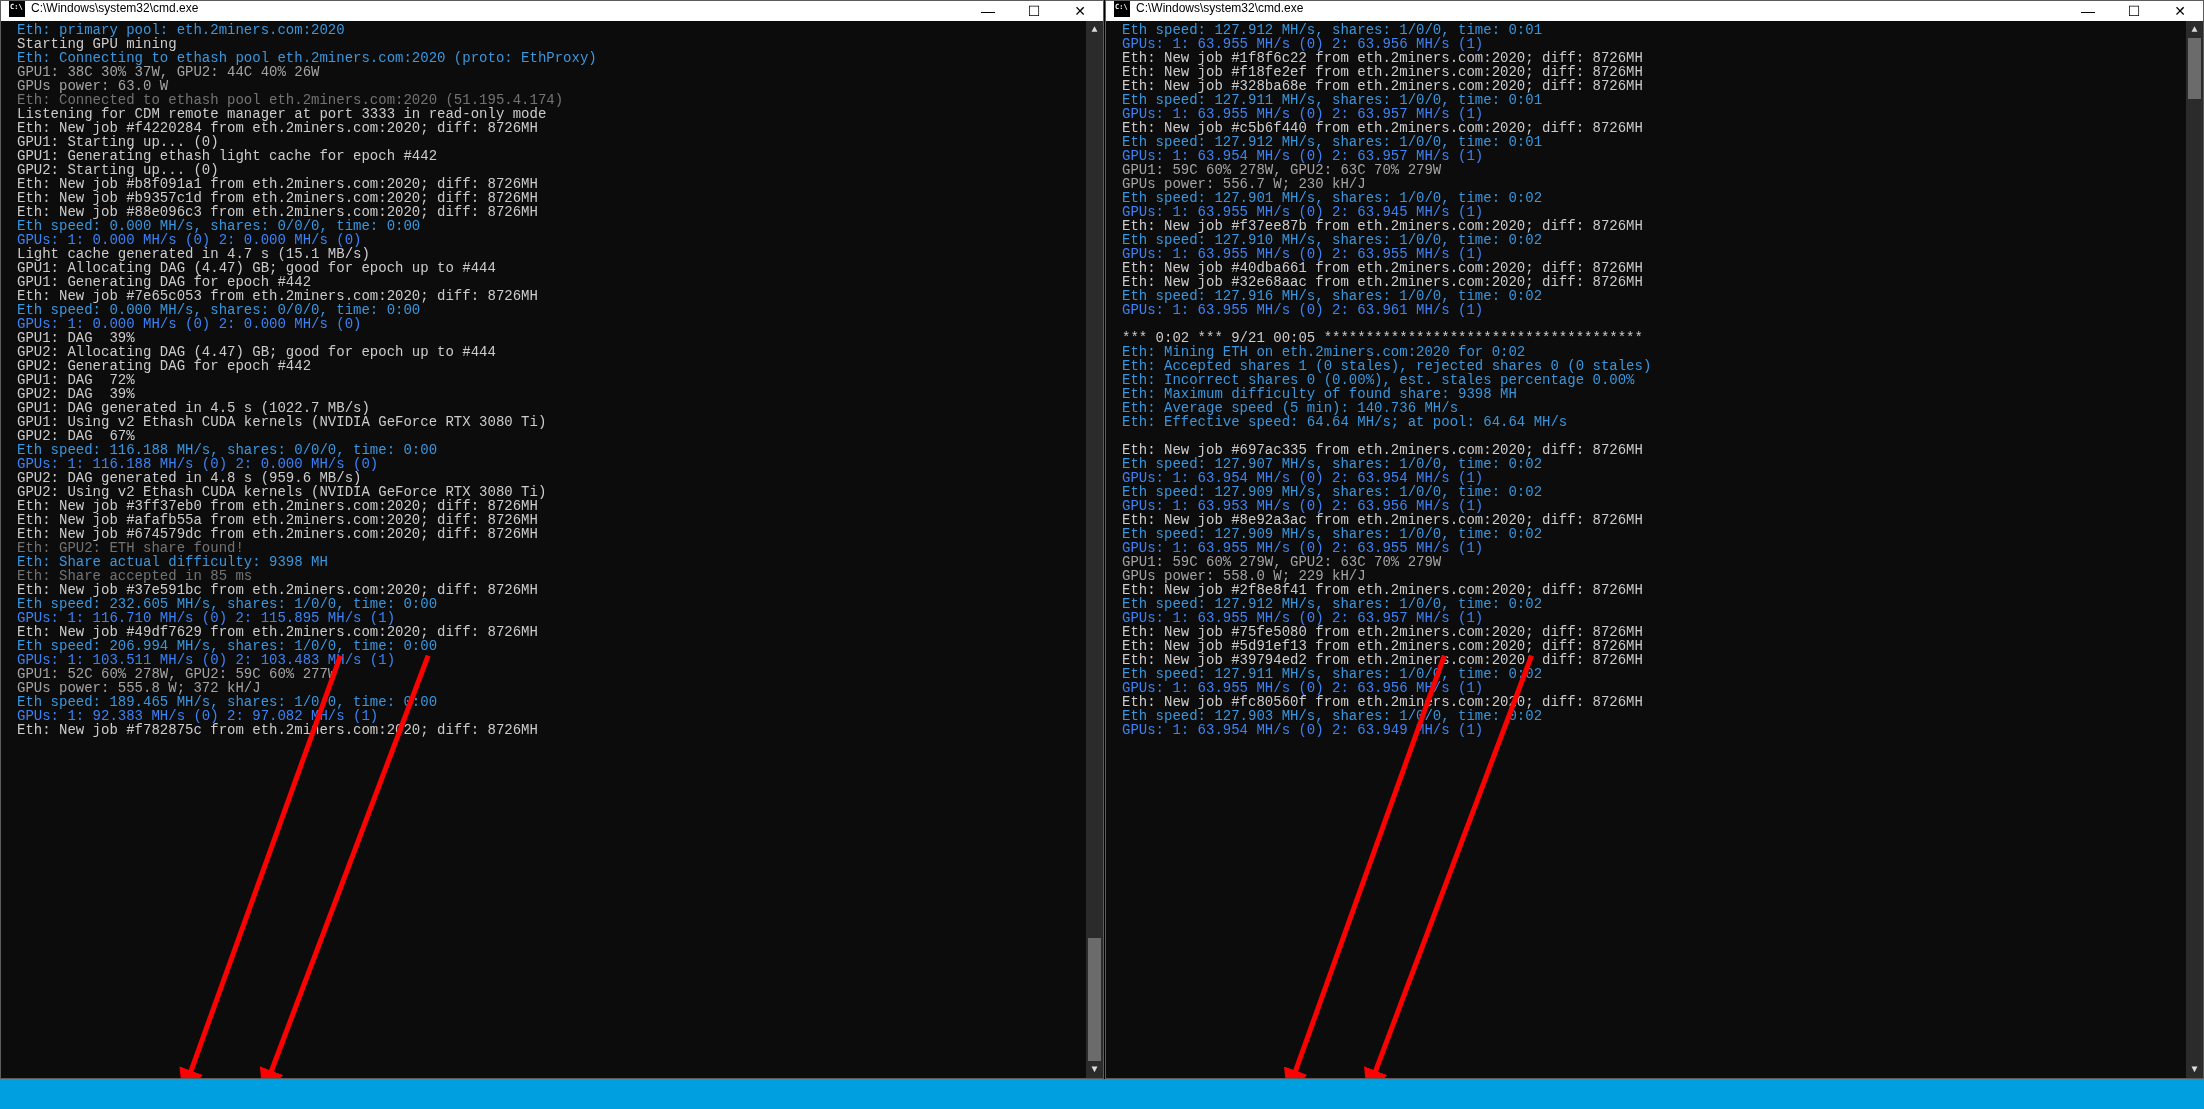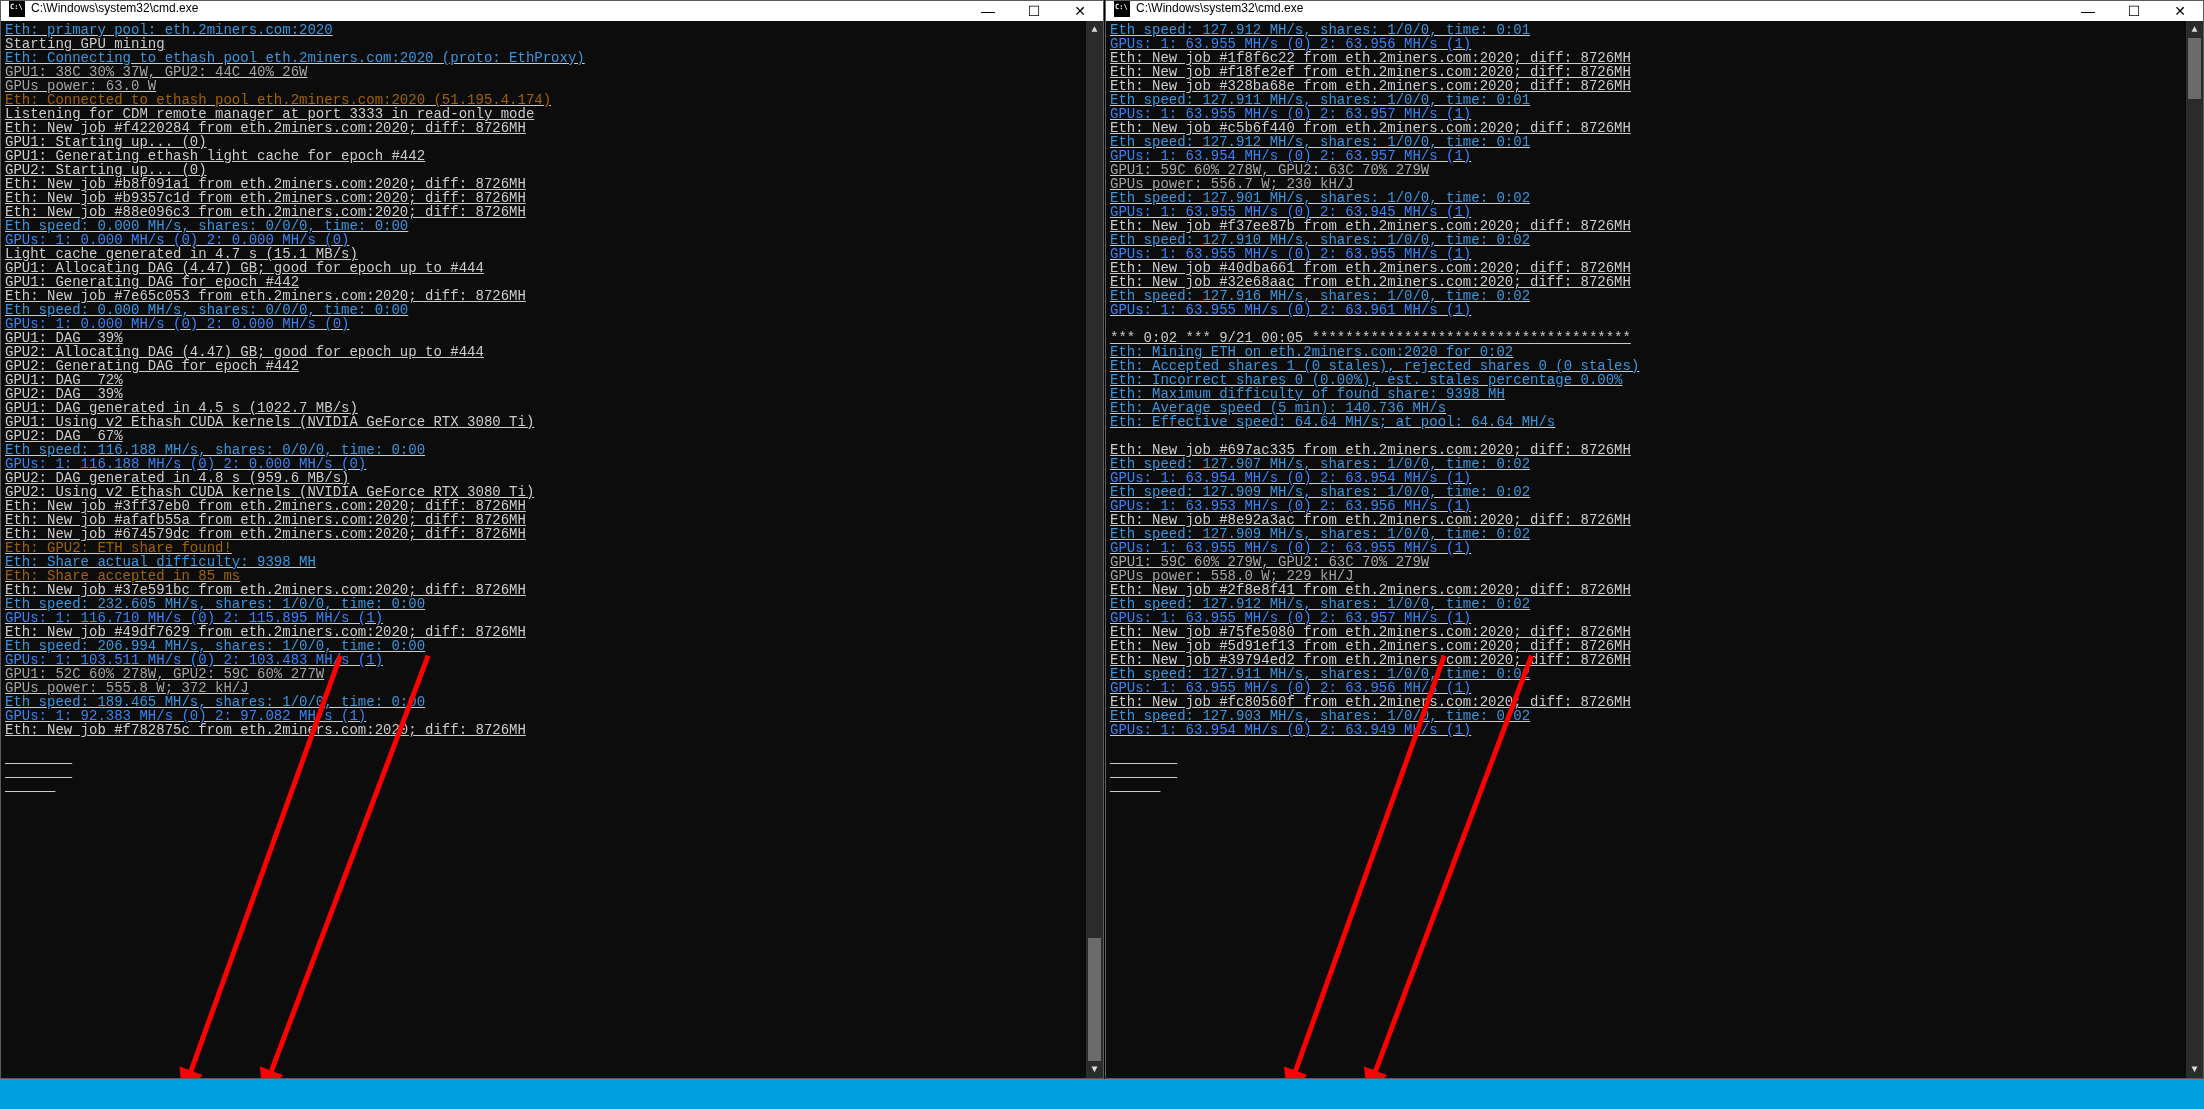--- a/index.html
+++ b/index.html
@@ -64,25 +64,24 @@
   .winbtn {
     width:46px; height:100%;
     display:flex; align-items:center; justify-content:center;
     font: 14px "Segoe UI Symbol", sans-serif;
   }
   .term {
     flex:1;
     background:#0c0c0c;
     color:#cccccc;
     font: 14px/1.0 Consolas, "Courier New", monospace;
-    padding:2px 0 2px 4px;
+    padding:2px 0 2px 16px;
     overflow:hidden;
     white-space:pre;
     position:relative;
-    text-decoration:underline;
   }
   .scroll {
     position:absolute;
     right:0; top:0; bottom:0;
     width:17px;
     background:#2b2b2b;
     display:flex; flex-direction:column;
   }
   .scroll .arrow{
     height:17px;
@@ -90,21 +89,21 @@
     color:#dadada;
     font-size:10px;
   }
   .scroll .track{ flex:1; position:relative; }
   .scroll .thumb{
     position:absolute; left:2px; right:2px;
     background:#6b6b6b;
   }
   
   .tw  { color:#cccccc; }
-  .tgn { color:#a16207; }      
+  .tgn { color:#737373; }      
   .tcy { color:#3a96dd; }      
   .tlg { color:#3b82f6; }      
   .tmg { color:#a3a3a3; }      
   .blank { height:14px; }
   
   .arrow-overlay { position:absolute; pointer-events:none; }
   .arrow-overlay svg { width:100%; height:100%; }
 </style>
 </head>
 <body>

